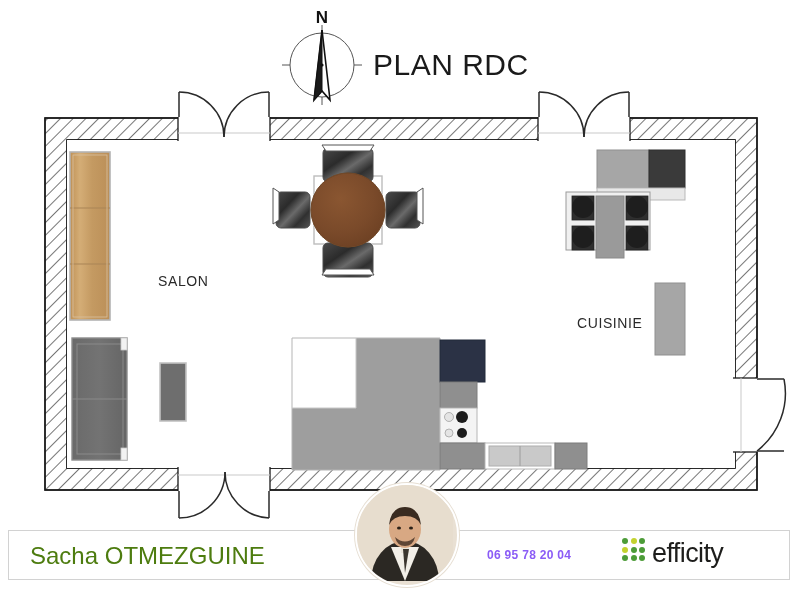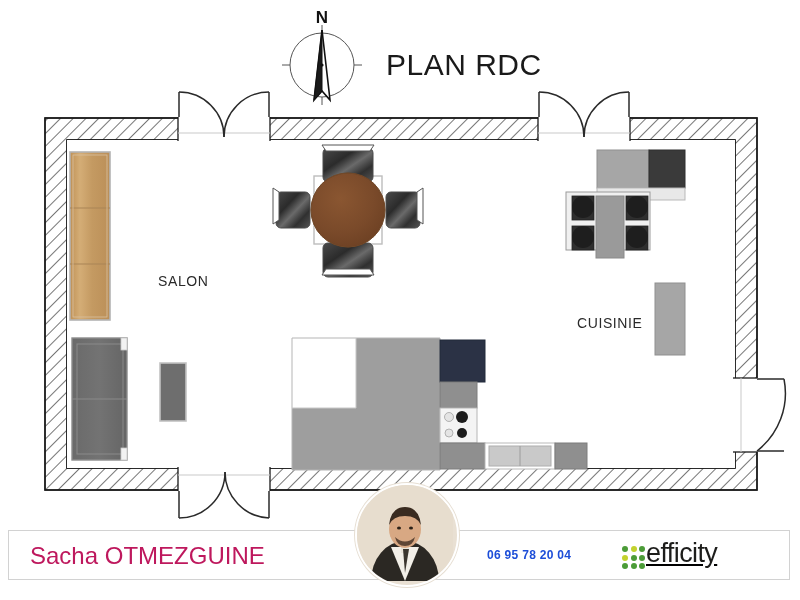--- a/index.html
+++ b/index.html
@@ -9,21 +9,21 @@
     background:#ffffff;
     font-family:"Liberation Sans", sans-serif;
     overflow:hidden;
     position:relative;
   }
   #stage{position:absolute;inset:0;width:800px;height:600px;}
 
   
   .title{
     position:absolute;
-    left:386px; top:48px;
+    left:373px; top:48px;
     font-size:30px;
     letter-spacing:.5px;
     color:#1a1a1a;
     font-family:"Liberation Sans", sans-serif;
     white-space:nowrap;
   }
 
   
   .compass{position:absolute;left:272px;top:8px;width:100px;height:100px;}
   .compass .n-letter{
@@ -47,34 +47,34 @@
   
   .footer{
     position:absolute;left:8px;top:530px;
     width:782px;height:50px;
     background:#ffffff;
     border:1px solid #d2d2d2;
     box-sizing:border-box;
   }
   .agent-name{
     position:absolute;left:30px;top:542px;
-    font-size:24px;color:#be185d;
+    font-size:24px;color:#4d7c0f;
     font-family:"Liberation Sans", sans-serif;
     white-space:nowrap;
   }
   .agent-phone{
     position:absolute;left:487px;top:548px;
-    font-size:12px;font-weight:bold;color:#1d4ed8;
+    font-size:12px;font-weight:bold;color:#8b5cf6;
     letter-spacing:.3px;
     font-family:"Liberation Sans", sans-serif;
     white-space:nowrap;
   }
   .brand{
     position:absolute;left:622px;top:538px;
-    display:flex;align-items:flex-end;gap:1px;text-decoration:underline;
+    display:flex;align-items:flex-start;gap:7px;
   }
   .brand-dots{
     display:grid;
     grid-template-columns:repeat(3,6px);
     grid-template-rows:repeat(3,6px);
     gap:2.5px;
   }
   .brand-dots i{display:block;width:6px;height:6px;border-radius:50%;background:#4c9c38;}
   .brand-dots i.lime{background:#c3d22e;}
   .brand-word{

